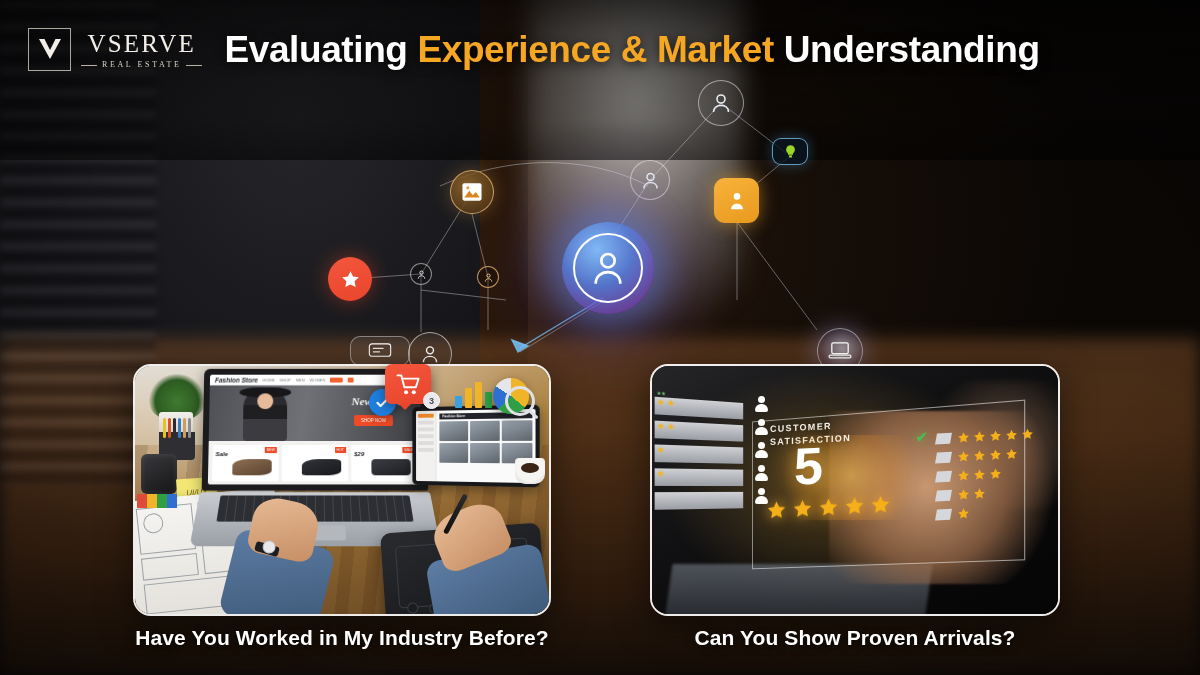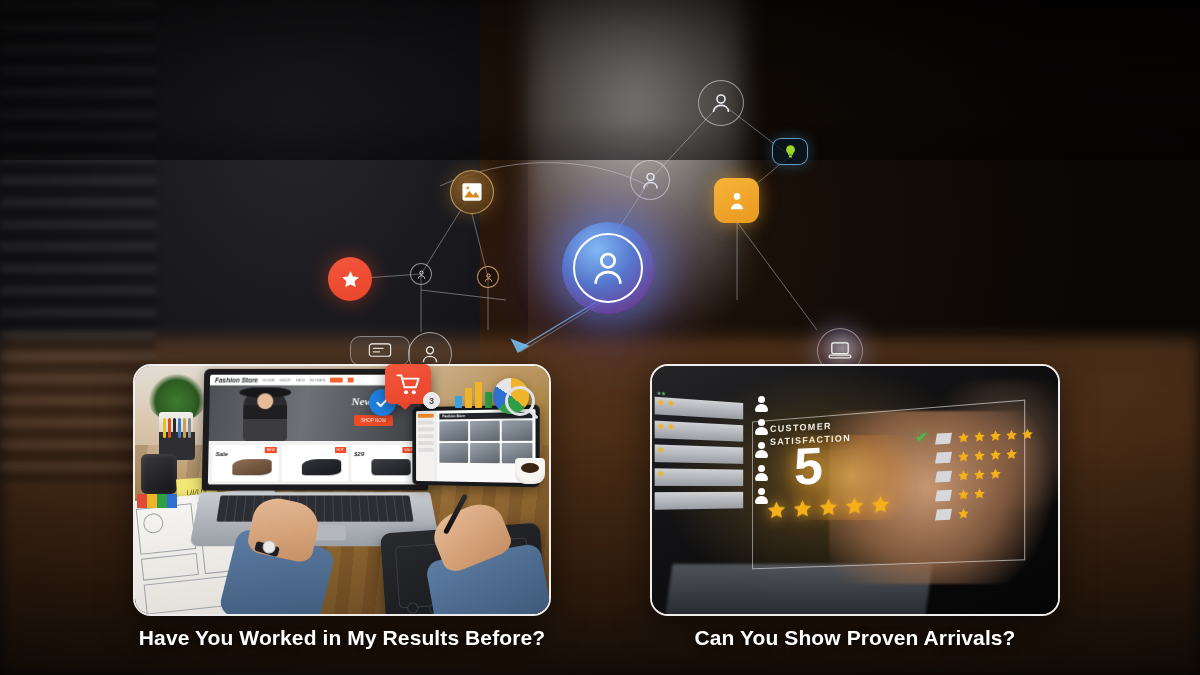--- a/index.html
+++ b/index.html
@@ -553,20 +553,41 @@
     </div>
 
     <div class="node node-laptop" style="left:817px;top:328px">
       <svg width="24" height="20" viewBox="0 0 26 22">
         <rect x="4" y="2" width="18" height="12" rx="1.6" fill="none" stroke="#fff" stroke-width="1.4"></rect>
         <rect x="1" y="15.5" width="24" height="3" rx="1.4" fill="none" stroke="#fff" stroke-width="1.4"></rect>
       </svg>
     </div>
   </div>
 
+  <div class="header">
+    <div class="logo">
+      <div class="logo-mark">
+        <svg width="26" height="24" viewBox="0 0 26 24">
+          <path d="M2 2 L13 22 L24 2 L18.5 2 L13 13 L7.5 2 Z" fill="#f2efe9"></path>
+        </svg>
+      </div>
+      <div class="logo-text">
+        <span class="logo-name">VSERVE</span>
+        <span class="logo-sub">
+          <i class="rule"></i>
+          <span>REAL ESTATE</span>
+          <i class="rule"></i>
+        </span>
+      </div>
+    </div>
+
+    <h1 class="headline">
+      <span class="w">Evaluating </span><span class="a">Experience &amp; Market </span><span class="w">Understanding</span>
+    </h1>
+  </div>
 
   <div class="cards">
 
     <div class="card card-l">
       <div class="photo">
         <div class="deskbg"></div>
         <div class="deskwood"></div>
 
         <div class="plant"></div>
         <div class="pot"></div>
@@ -698,21 +719,21 @@
     </div>
     <div class="fx fx-bars" style="left:455px;top:22px">
       <i style="height:12px;background:#3aa0e0"></i>
         <i style="height:20px;background:#f0b429"></i>
       <i style="height:26px;background:#f0b429"></i>
         <i style="height:16px;background:#2f9e44"></i>
     </div>
     <div class="fx fx-pie" style="left:493px;top:20px"></div>
     <div class="fx fx-mag" style="left:500px;top:30px;position:absolute;left:505px;top:28px"></div>
 
-    <div class="caption cap-l">Have You Worked in My Results Before?</div>
+    <div class="caption cap-l">Have You Worked in My Industry Before?</div>
 
     <div class="card card-r">
       <div class="photo">
         <div class="satbg"></div>
         <div class="sat-laptop"></div>
         <div class="sat-hand2"></div>
 
         <div class="sat-left">
           <div class="r">
               <em>★★</em>

